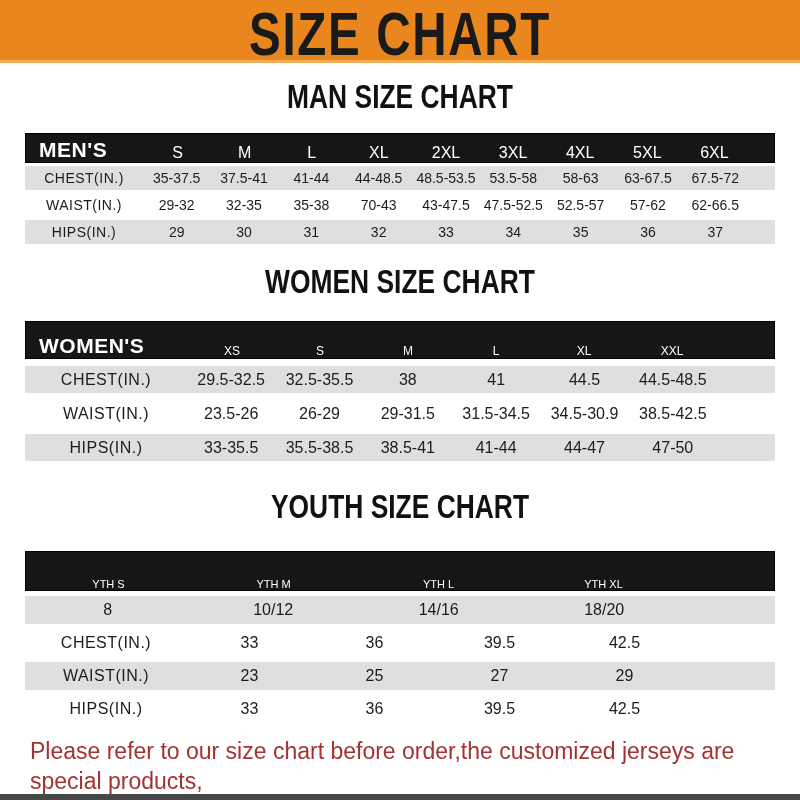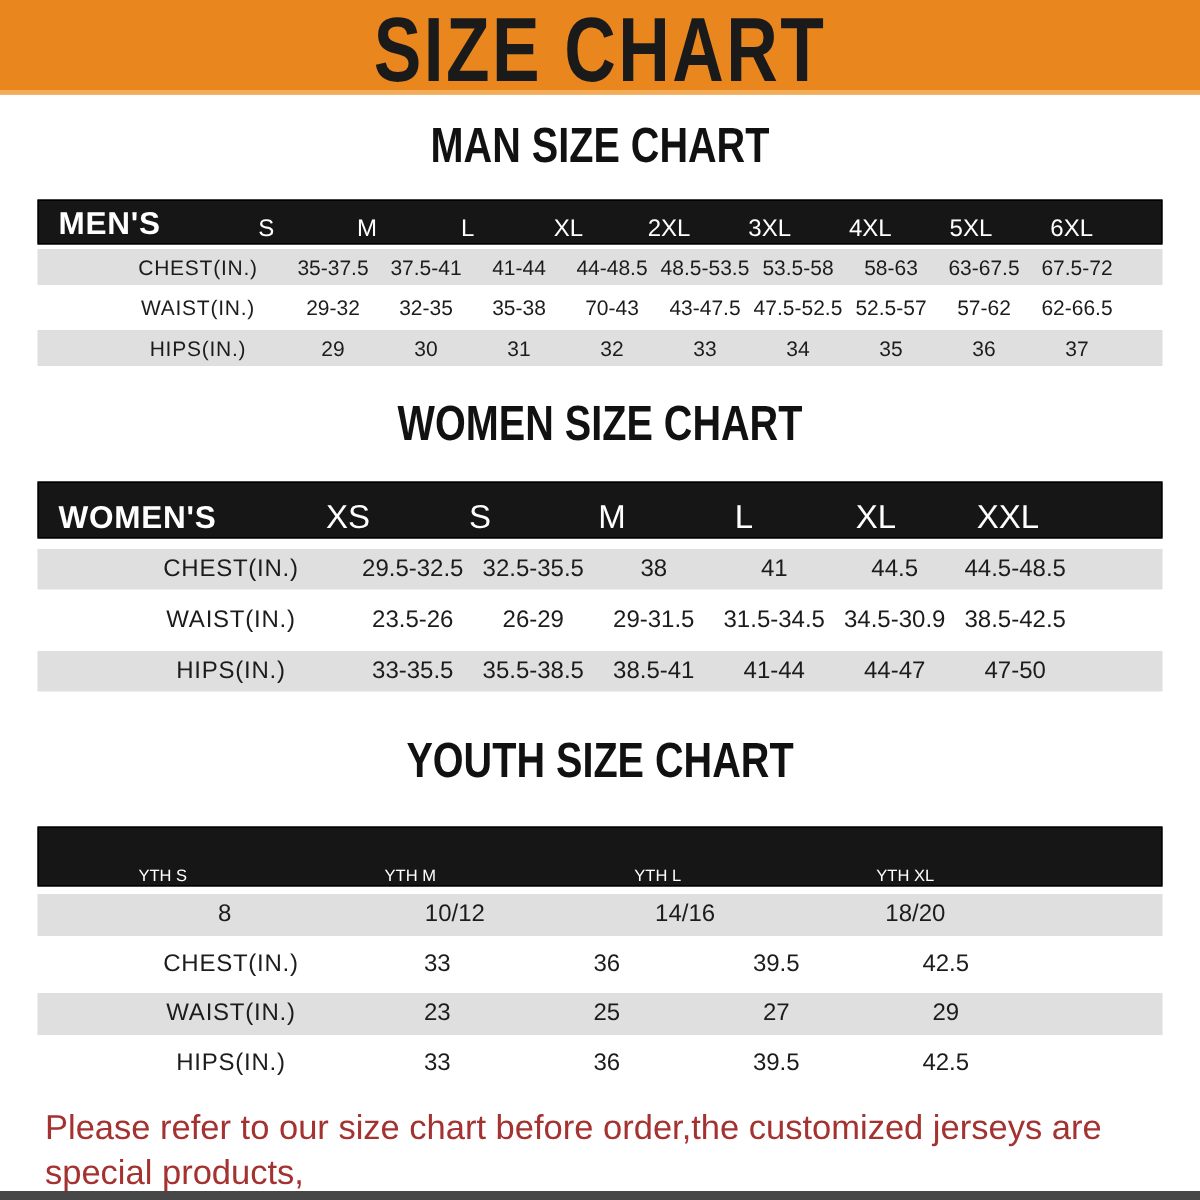--- a/index.html
+++ b/index.html
@@ -67,32 +67,31 @@
     font-size: 21px;
     letter-spacing: 0.5px;
     white-space: nowrap;
   }
   .tbl-man   .lbl { width: 118px; }
   .tbl-women .lbl { width: 162px; }
   .tbl-youth .lbl { width: 162px; }
 
   .hcell { flex: 1; text-align: center; font-weight: normal; white-space: nowrap; }
   .tbl-man   .hcell { font-size: 16px; }
-  .tbl-women .hcell { font-size: 22px; }
+  .tbl-women .hcell { font-size: 12px; }
   .tbl-youth .hcell { font-size: 11px; }
 
   .filler { flex: 0 0 auto; }
   .tbl-man   .filler { width: 26px; }
   .tbl-women .filler { width: 58px; }
   .tbl-youth .filler { width: 88px; }
 
   .trow {
     display: flex; align-items: center;
     color: #1c1c1c;
-    padding-left: 48px;
   }
   .tbl-man   .trow { height: 24px; margin-top: 3px; font-size: 14px; }
   .tbl-women .trow { height: 27px; margin-top: 7px; font-size: 16px; }
   .tbl-youth .trow { height: 28px; margin-top: 5px; font-size: 16px; }
   .trow:nth-child(odd) { background: var(--row-gray, #DFDFDF); }
 
   .trow .lbl {
     font-weight: normal;
     text-align: center;
     padding-left: 0;

